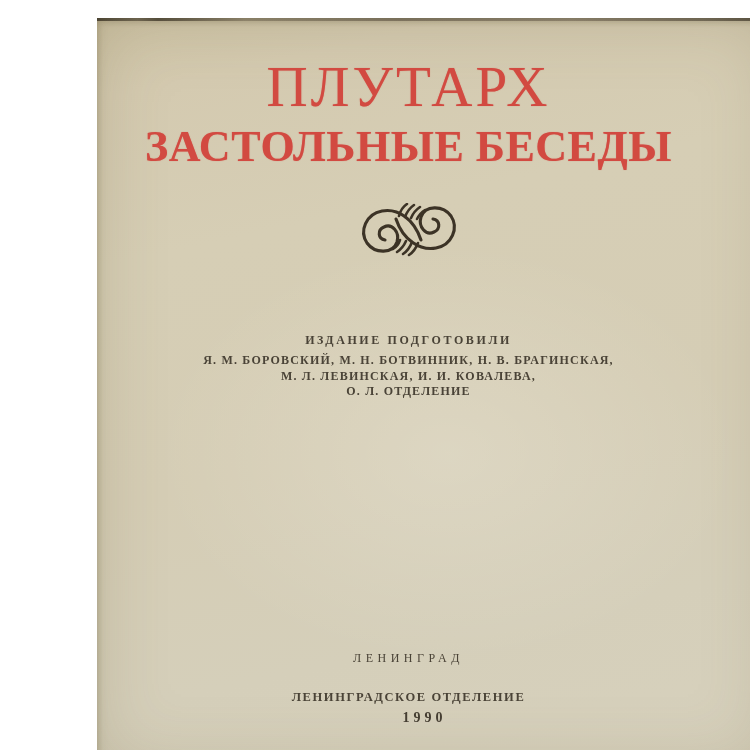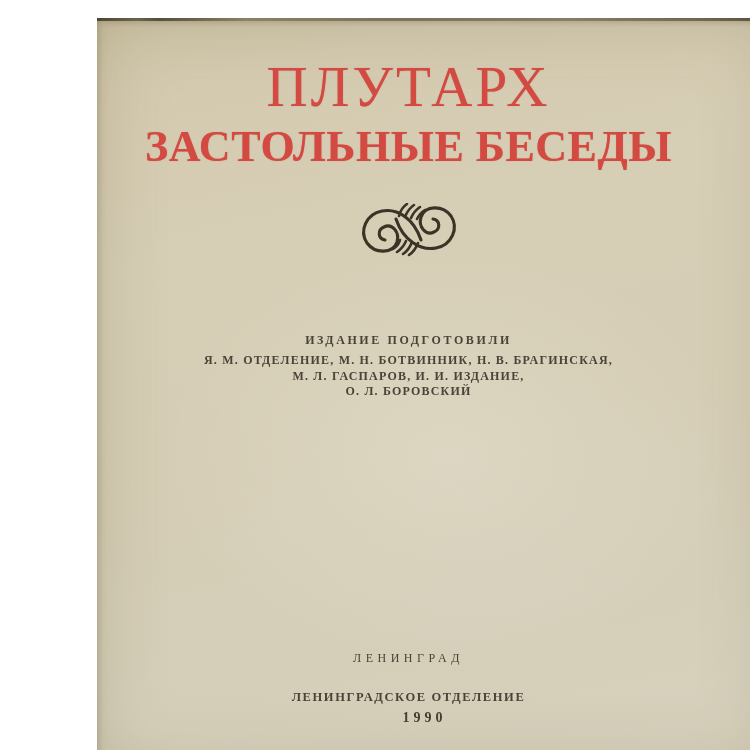--- a/index.html
+++ b/index.html
@@ -117,23 +117,23 @@
             <path d="M49,38 Q46,45 40,49"></path>
             <path d="M43,37 Q41,43 36,46"></path>
           </g>
         </g>
       </svg>
     </div>
 
     <div class="col editors-heading">ИЗДАНИЕ ПОДГОТОВИЛИ</div>
 
     <div class="col editors-lines">
-      <div>Я. М. ОТДЕЛЕНИЕ, М. Н. БОТВИННИК, Н. В. БРАГИНСКАЯ,</div>
-      <div>М. Л. ГАСПАРОВ, И. И. ИЗДАНИЕ,</div>
-      <div>О. Л. БОРОВСКИЙ</div>
+      <div>Я. М. БОРОВСКИЙ, М. Н. БОТВИННИК, Н. В. БРАГИНСКАЯ,</div>
+      <div>М. Л. ЛЕВИНСКАЯ, И. И. КОВАЛЕВА,</div>
+      <div>О. Л. ОТДЕЛЕНИЕ</div>
     </div>
 
     <div class="col imprint-city">ЛЕНИНГРАД</div>
 
 
     <div class="col imprint-branch">ЛЕНИНГРАДСКОЕ ОТДЕЛЕНИЕ</div>
 
     <div class="col imprint-year">1990</div>
   </div>
 </div>

